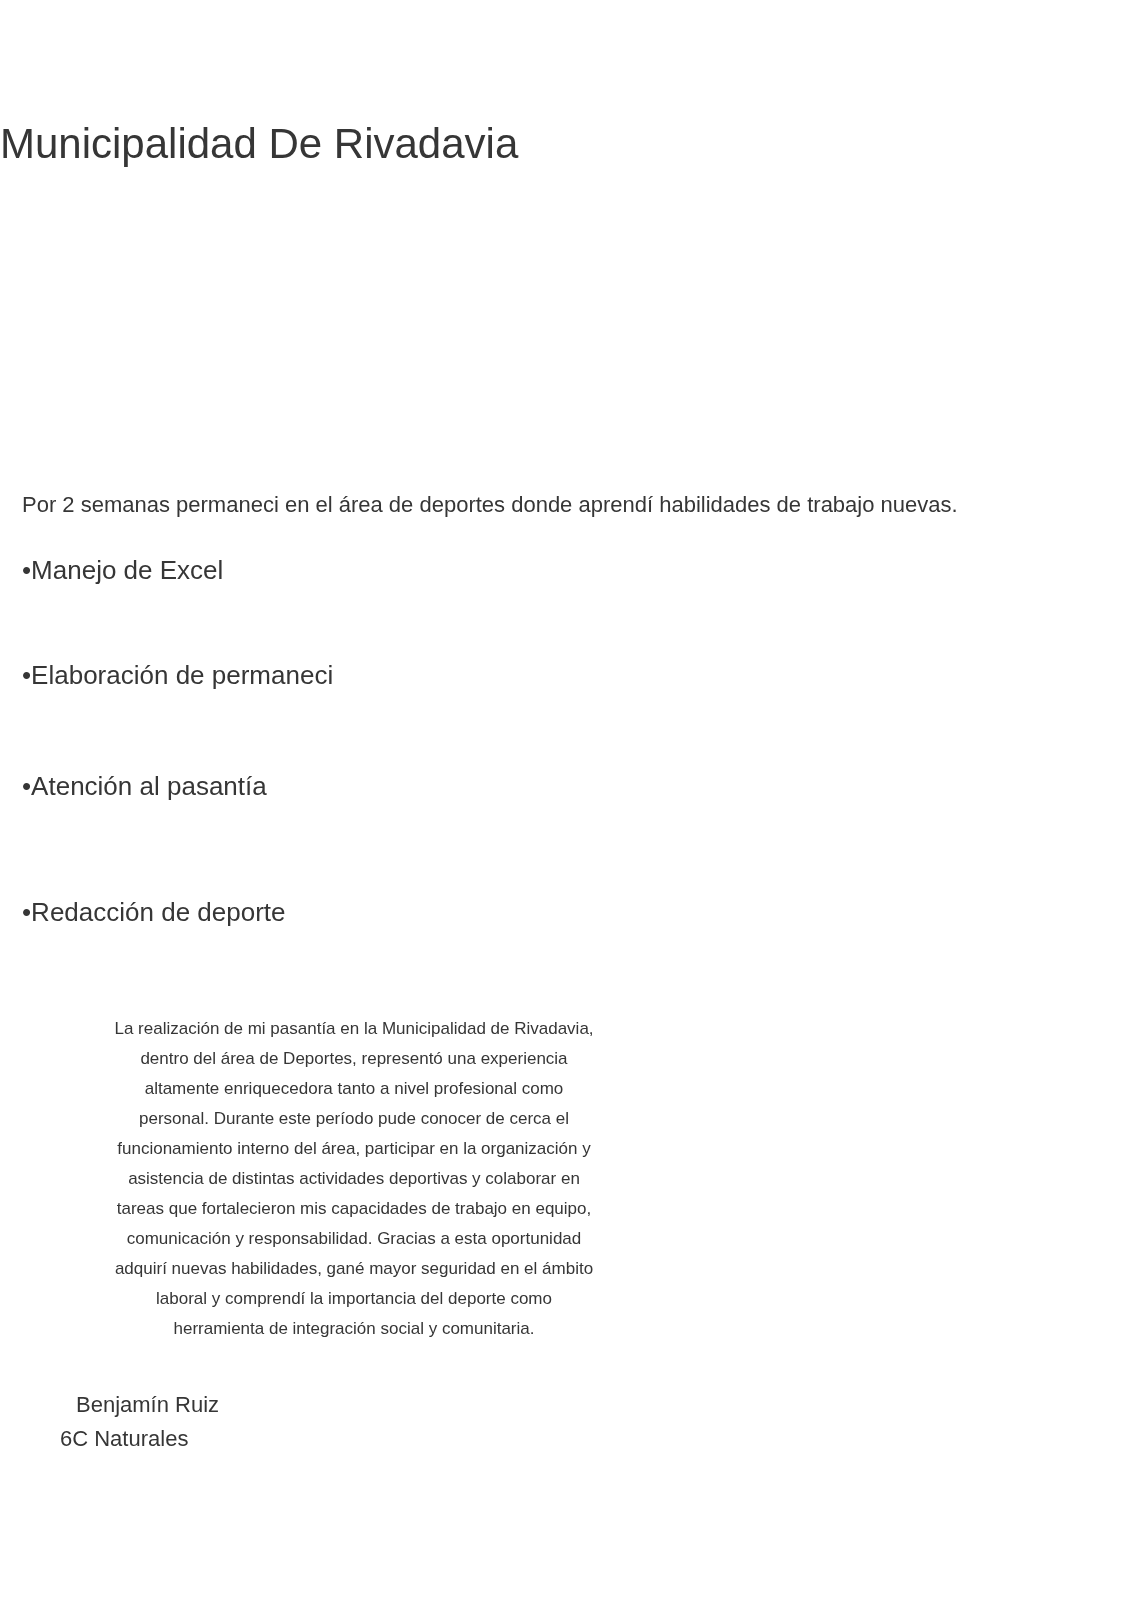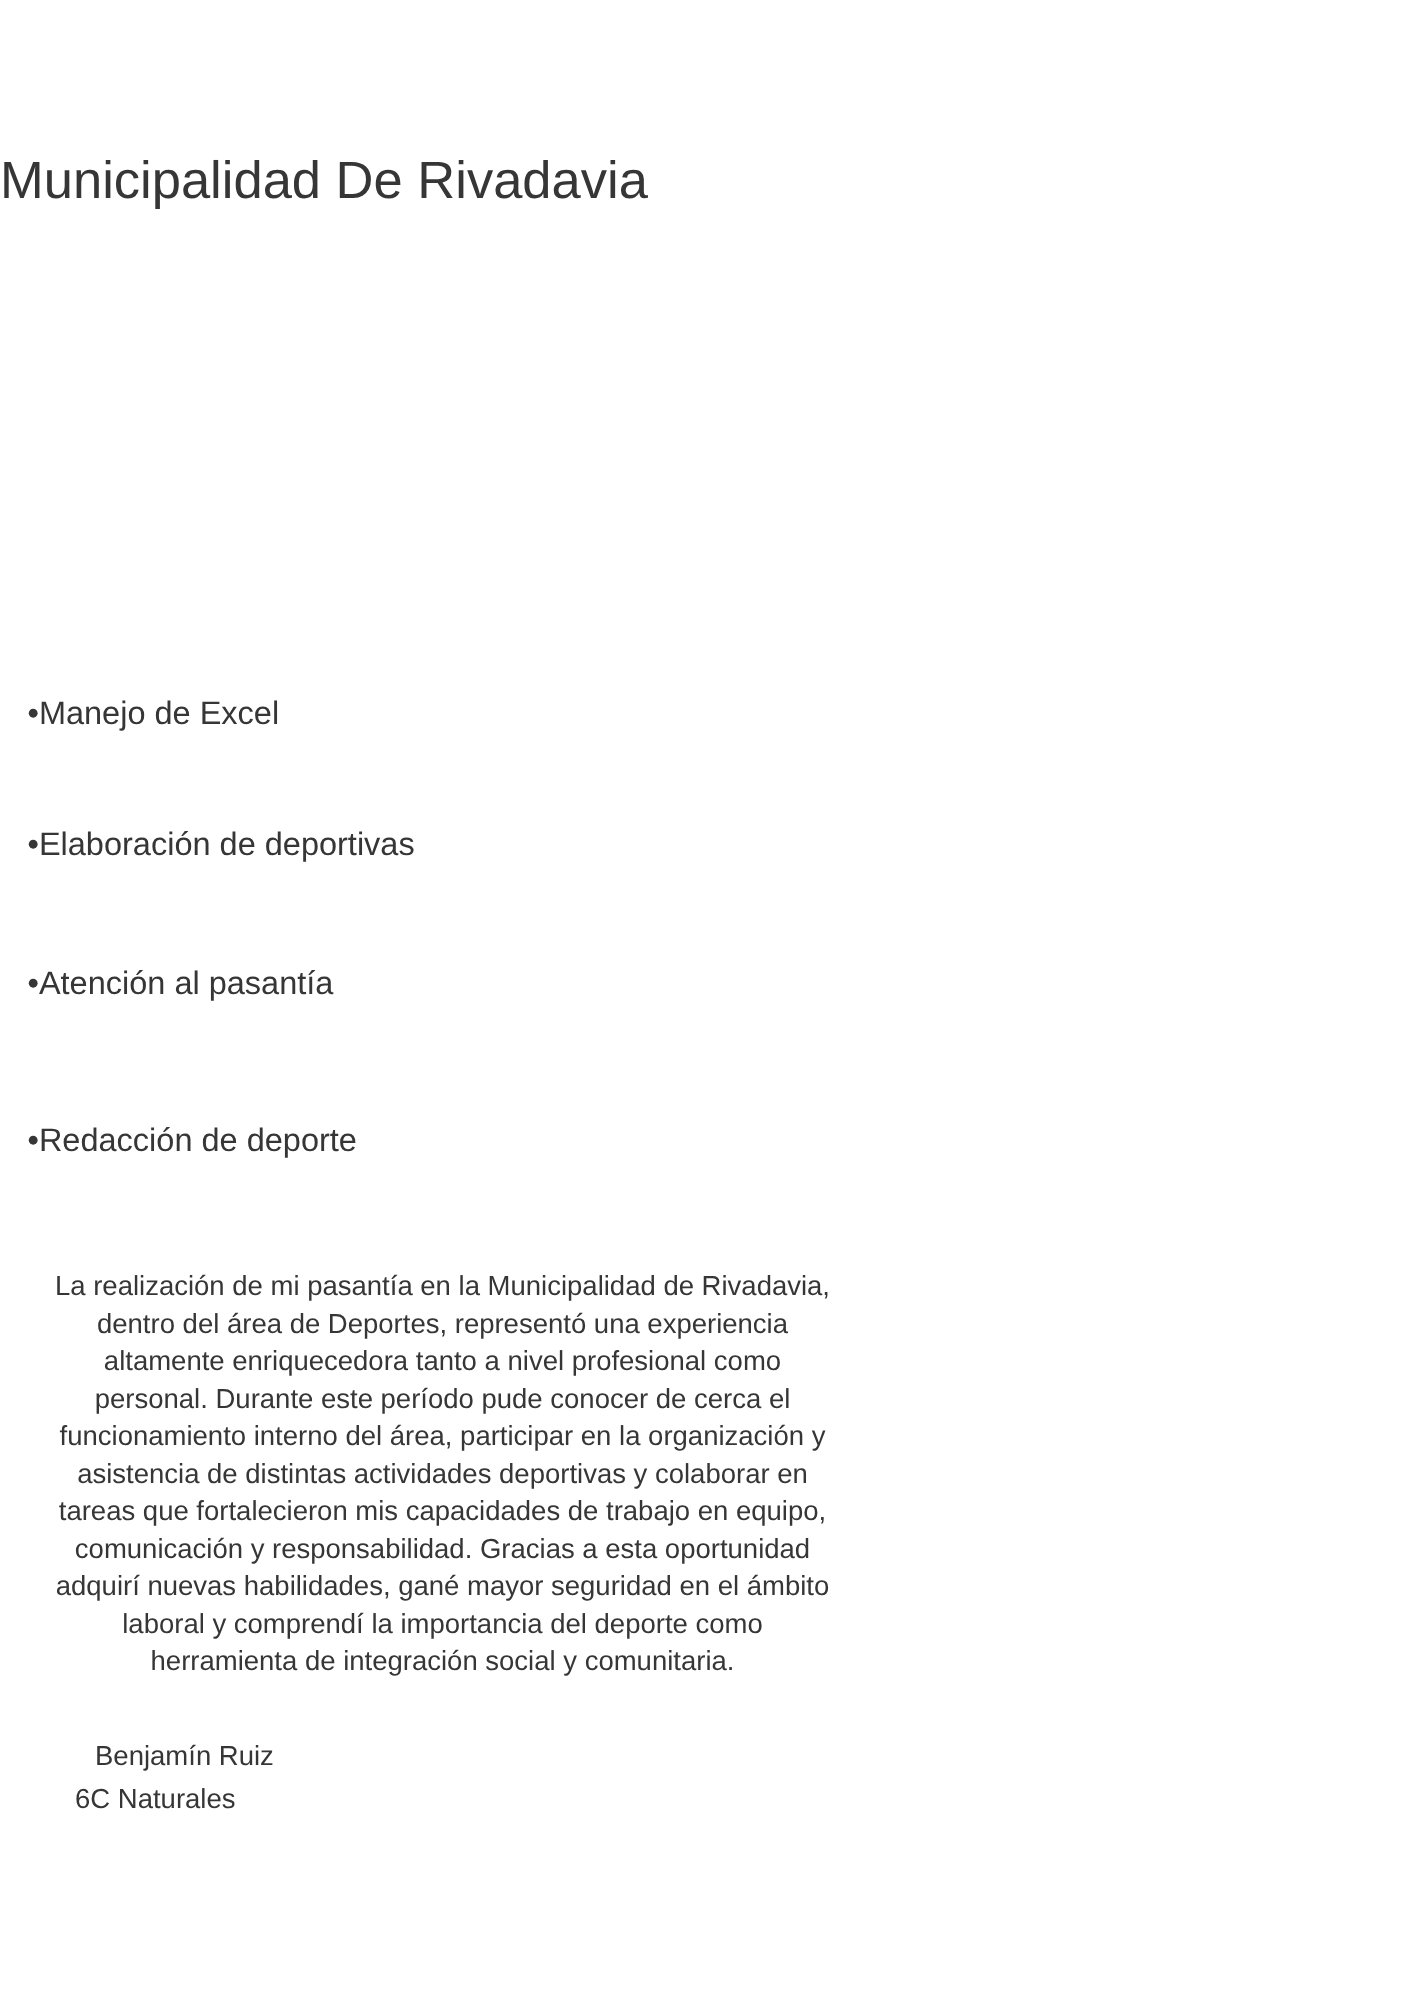--- a/index.html
+++ b/index.html
@@ -54,21 +54,21 @@
   .bullet-1 { top: 557px; }
   .bullet-2 { top: 662px; }
   .bullet-3 { top: 773px; }
   .bullet-4 { top: 899px; }
   .conclusion {
     position: absolute;
     top: 1014px;
     left: 20px;
     width: 668px;
     text-align: center;
-    font-size: 22px;
+    font-size: 17px;
     line-height: 30px;
     white-space: pre-line;
   }
   .sig-name {
     position: absolute;
     top: 1392px;
     left: 52px;
     font-size: 22px;
     line-height: 26px;
     margin-left: 24px;
@@ -82,24 +82,25 @@
   }
 </style>
 </head>
 <body>
 
 <div class="page">
 
   <h1 class="doc-title">Municipalidad De Rivadavia</h1>
 
 
+  <p class="intro">Por 2 semanas permaneci en el área de deportes donde aprendí habilidades de trabajo nuevas.</p>
 
   <div class="bullet bullet-1"><span>•</span><span>Manejo de Excel</span></div>
 
-  <div class="bullet bullet-2"><span>•</span><span>Elaboración de deportivas</span></div>
+  <div class="bullet bullet-2"><span>•</span><span>Elaboración de permaneci</span></div>
 
   <div class="bullet bullet-3"><span>•</span><span>Atención al pasantía</span></div>
 
   <div class="bullet bullet-4"><span>•</span><span>Redacción de deporte</span></div>
 
   <div class="conclusion">La realización de mi pasantía en la Municipalidad de Rivadavia,
 dentro del área de Deportes, representó una experiencia
 altamente enriquecedora tanto a nivel profesional como
 personal. Durante este período pude conocer de cerca el
 funcionamiento interno del área, participar en la organización y

